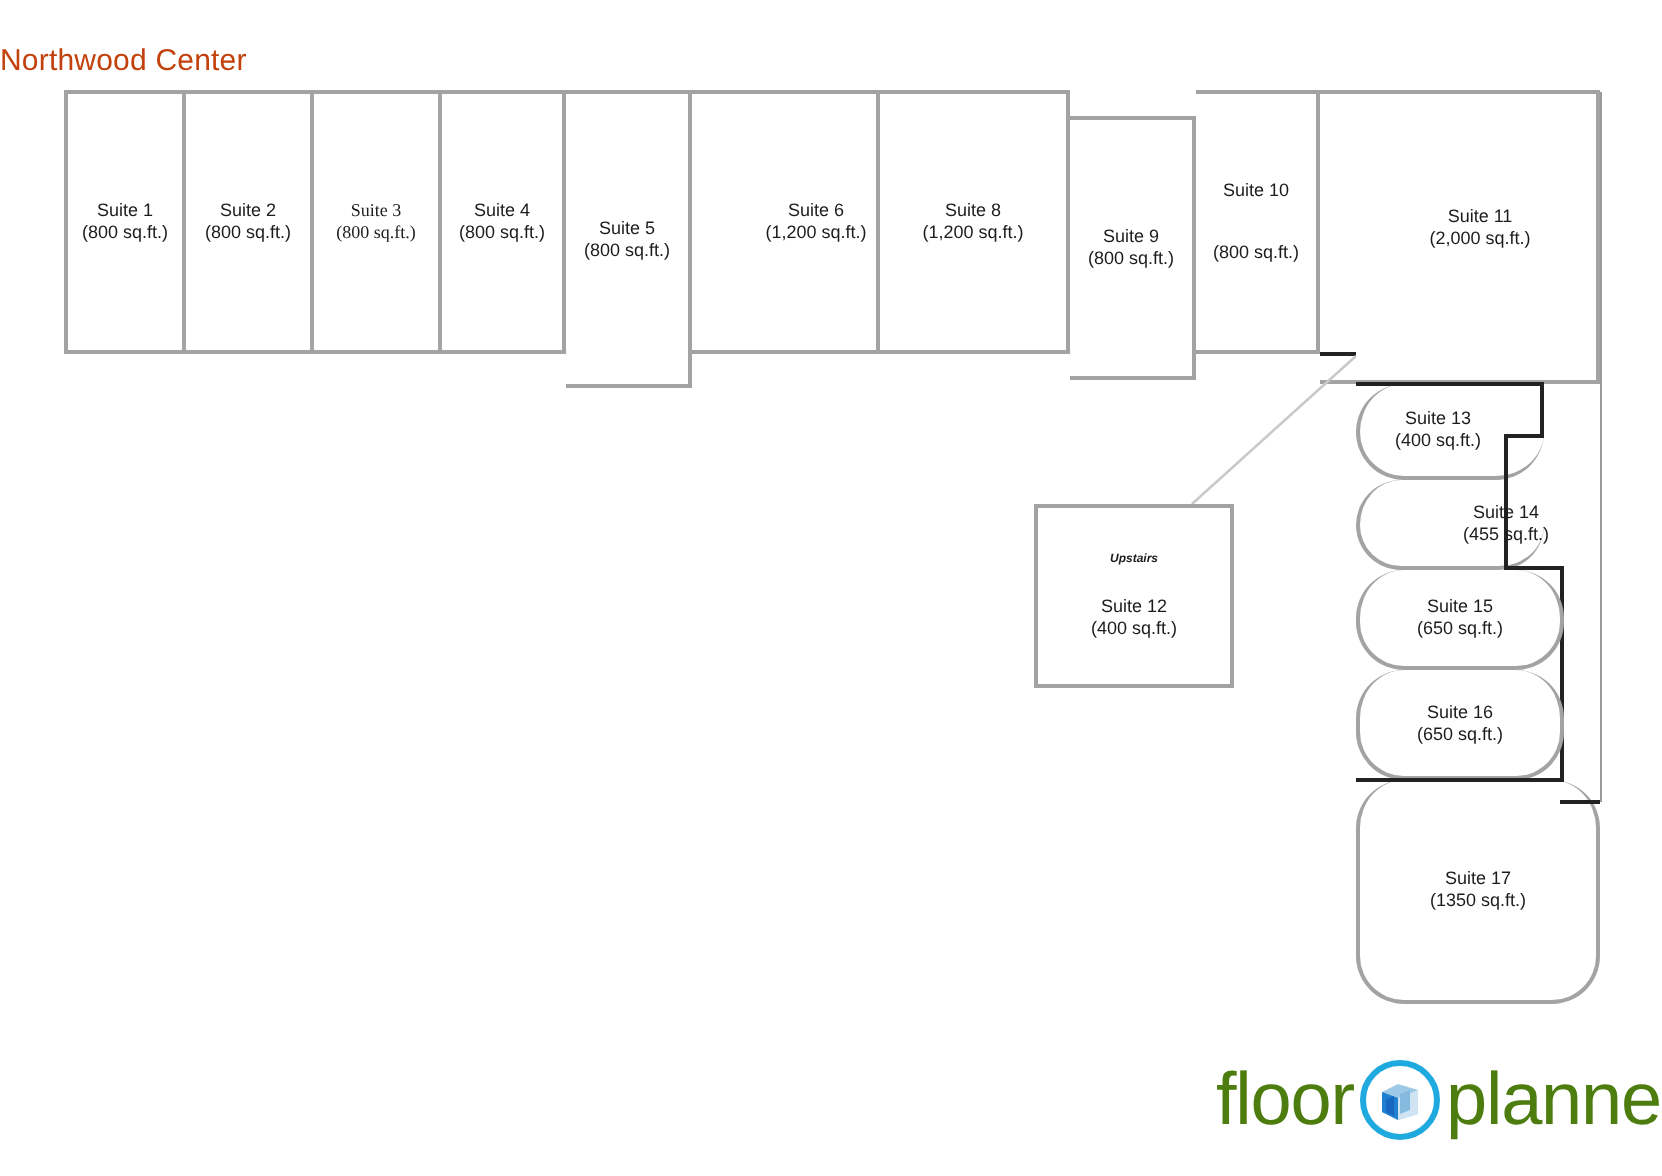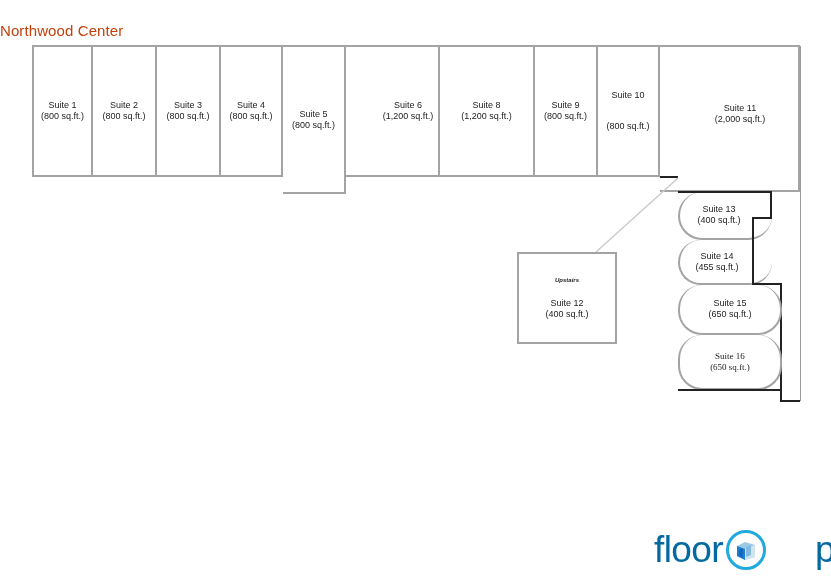--- a/index.html
+++ b/index.html
@@ -106,24 +106,23 @@
     top: 527px;
     width: 218px;
     height: 46px;
     display: flex;
     align-items: center;
     gap: 3px;
   }
   .logo-word {
     font-size: 37px;
     font-weight: 400;
-    color: #0369a1;
+    color: #4d7c0f;
     letter-spacing: -0.6px;
     line-height: 38px;
-    margin-left: 46px;
   }
   .logo-mark {
     width: 40px;
     height: 40px;
     border-radius: 50%;
     box-sizing: border-box;
     border: 3px solid #1eaade;
     display: flex;
     align-items: center;
     justify-content: center;
@@ -141,21 +140,21 @@
   <div class="suite" style="left:32px; top:45px; width:61px; height:132px;">
     <div class="suite-label">Suite 1</div>
     <div class="suite-area">(800 sq.ft.)</div>
   </div>
 
   <div class="suite no-left" style="left:93px; top:45px; width:64px; height:132px;">
     <div class="suite-label">Suite 2</div>
     <div class="suite-area">(800 sq.ft.)</div>
   </div>
 
-  <div class="suite no-left" style="left:157px; top:45px; width:64px; height:132px;">
+  <div class="suite no-left" style="left:157px; top:45px; width:64px; height:132px;font-family:Liberation Serif, serif;">
     <div class="suite-label">Suite 3</div>
     <div class="suite-area">(800 sq.ft.)</div>
   </div>
 
   <div class="suite no-left" style="left:221px; top:45px; width:62px; height:132px;">
     <div class="suite-label">Suite 4</div>
     <div class="suite-area">(800 sq.ft.)</div>
   </div>
 
   <div class="suite no-left" style="left:283px; top:45px; width:63px; height:149px;">
@@ -166,21 +165,21 @@
   <div class="suite no-left" style="left:346px; top:45px; width:94px; height:132px;padding-left:32px;">
     <div class="suite-label">Suite 6</div>
     <div class="suite-area">(1,200 sq.ft.)</div>
   </div>
 
   <div class="suite no-left" style="left:440px; top:45px; width:95px; height:132px;">
     <div class="suite-label">Suite 8</div>
     <div class="suite-area">(1,200 sq.ft.)</div>
   </div>
 
-  <div class="suite no-left" style="left:535px; top:45px; width:63px; height:132px;">
+  <div class="suite no-left" style="left:535px; top:58px; width:63px; height:132px;">
     <div class="suite-label">Suite 9</div>
     <div class="suite-area">(800 sq.ft.)</div>
   </div>
 
   <div class="suite no-left" style="left:598px; top:45px; width:62px; height:132px;gap:20px;">
     <div class="suite-label">Suite 10</div>
     <div class="suite-area">(800 sq.ft.)</div>
   </div>
 
   <div class="suite no-left" style="left:660px; top:45px; width:140px; height:147px;">
@@ -213,35 +212,39 @@
   <div class="floating-label" style="left:678px; top:204px; width:82px;">
     <div class="suite-label">Suite 13</div>
     <div class="suite-area">(400 sq.ft.)</div>
   </div>
 
   <div class="suite no-top no-right" style="left:678px; top:240px; width:94px; height:45px;">
   </div>
   <div class="wall-v" style="left:752px; top:240px; height:43px;"></div>
   <div class="wall-h" style="left:752px; top:283px; width:30px;"></div>
   <div class="wall-v" style="left:780px; top:283px; height:119px;"></div>
-  <div class="floating-label" style="left:678px; top:251px; width:78px;">
+  <div class="floating-label" style="left:678px; top:251px; width:78px;padding-left:36px;">
     <div class="suite-label">Suite 14</div>
     <div class="suite-area">(455 sq.ft.)</div>
   </div>
 
   <div class="suite no-top" style="left:678px; top:285px; width:104px; height:50px;">
     <div class="suite-label">Suite 15</div>
     <div class="suite-area">(650 sq.ft.)</div>
   </div>
 
-  <div class="suite no-top" style="left:678px; top:335px; width:104px; height:55px;font-family:Liberation Serif, serif;">
+  <div class="suite no-top" style="left:678px; top:335px; width:104px; height:55px;">
     <div class="suite-label">Suite 16</div>
     <div class="suite-area">(650 sq.ft.)</div>
   </div>
 
+  <div class="suite no-top" style="left:678px; top:390px; width:122px; height:112px;">
+    <div class="suite-label">Suite 17</div>
+    <div class="suite-area">(1350 sq.ft.)</div>
+  </div>
   <div class="wall-h" style="left:678px; top:389px; width:104px;"></div>
   <div class="wall-h" style="left:780px; top:400px; width:20px;"></div>
 
   <div class="logo">
     <span class="logo-word">floor</span>
     <span class="logo-mark">
       <svg width="26" height="26" viewBox="0 0 26 26" aria-hidden="true">
         <polygon points="4,9 12,5 22,8 22,20 12,23 4,19" fill="#9ec9e6"></polygon>
         <polygon points="4,9 12,12 12,23 4,19" fill="#1f7fd0"></polygon>
         <polygon points="12,12 22,8 22,20 12,23" fill="#cfe3f2"></polygon>

